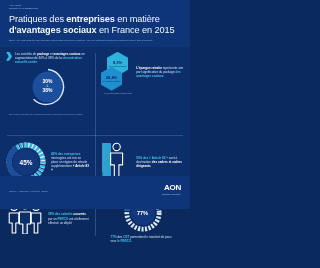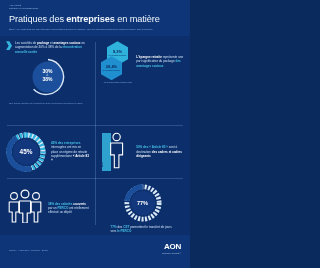--- a/index.html
+++ b/index.html
@@ -4,21 +4,21 @@
 <style>
   * { margin:0; padding:0; box-sizing:border-box; }
   html,body { background:#0a2a5e; }
   body {
     width:190px; height:268px;
     font-family:"Liberation Sans", sans-serif;
     color:#ffffff;
     overflow:hidden;
     position:relative;
   }
-  .page { width:190px; height:268px; position:relative; background:#0c2f6b; }
+  .page { width:190px; height:209px; position:relative; background:#0c2f6b; }
 
   
   .header { background:#0d3578; padding:4px 9px 5px 9px; position:relative; }
   .kicker { font-size:2.3px; line-height:3.2px; color:#9dc6ef; letter-spacing:.1px; }
   .kicker div { white-space:nowrap; }
   .title { margin-top:4px; font-size:9.2px; line-height:10.4px; color:#f2f7fc; letter-spacing:-0.1px; }
   .title b { font-weight:bold; }
   .title .l2 { display:block; }
   .subtitle { margin-top:3.5px; font-size:2.2px; line-height:3px; color:#8fb9e8; white-space:nowrap; overflow:hidden; }
 
@@ -99,20 +99,21 @@
 
 <div class="page">
 
   <div class="header">
     <div class="kicker">
       <div>Aon Hewitt</div>
       <div>Retraite et Investissement</div>
     </div>
     <div class="title">
       <span>Pratiques des </span><b>entreprises</b><span> en matière</span>
+      <span class="l2"><b>d'avantages sociaux</b><span> en France en 2015</span></span>
     </div>
     <div class="subtitle">Étude Aon Hewitt 2015 sur 113 entreprises représentant 1,2 million de salariés : 98% des entreprises interrogées emploient plus de 1000 personnes</div>
   </div>
 
   <div class="body">
     <div class="vline"></div>
 
     <div class="band">
       <div class="cell left">
         <div class="bullet-row">

